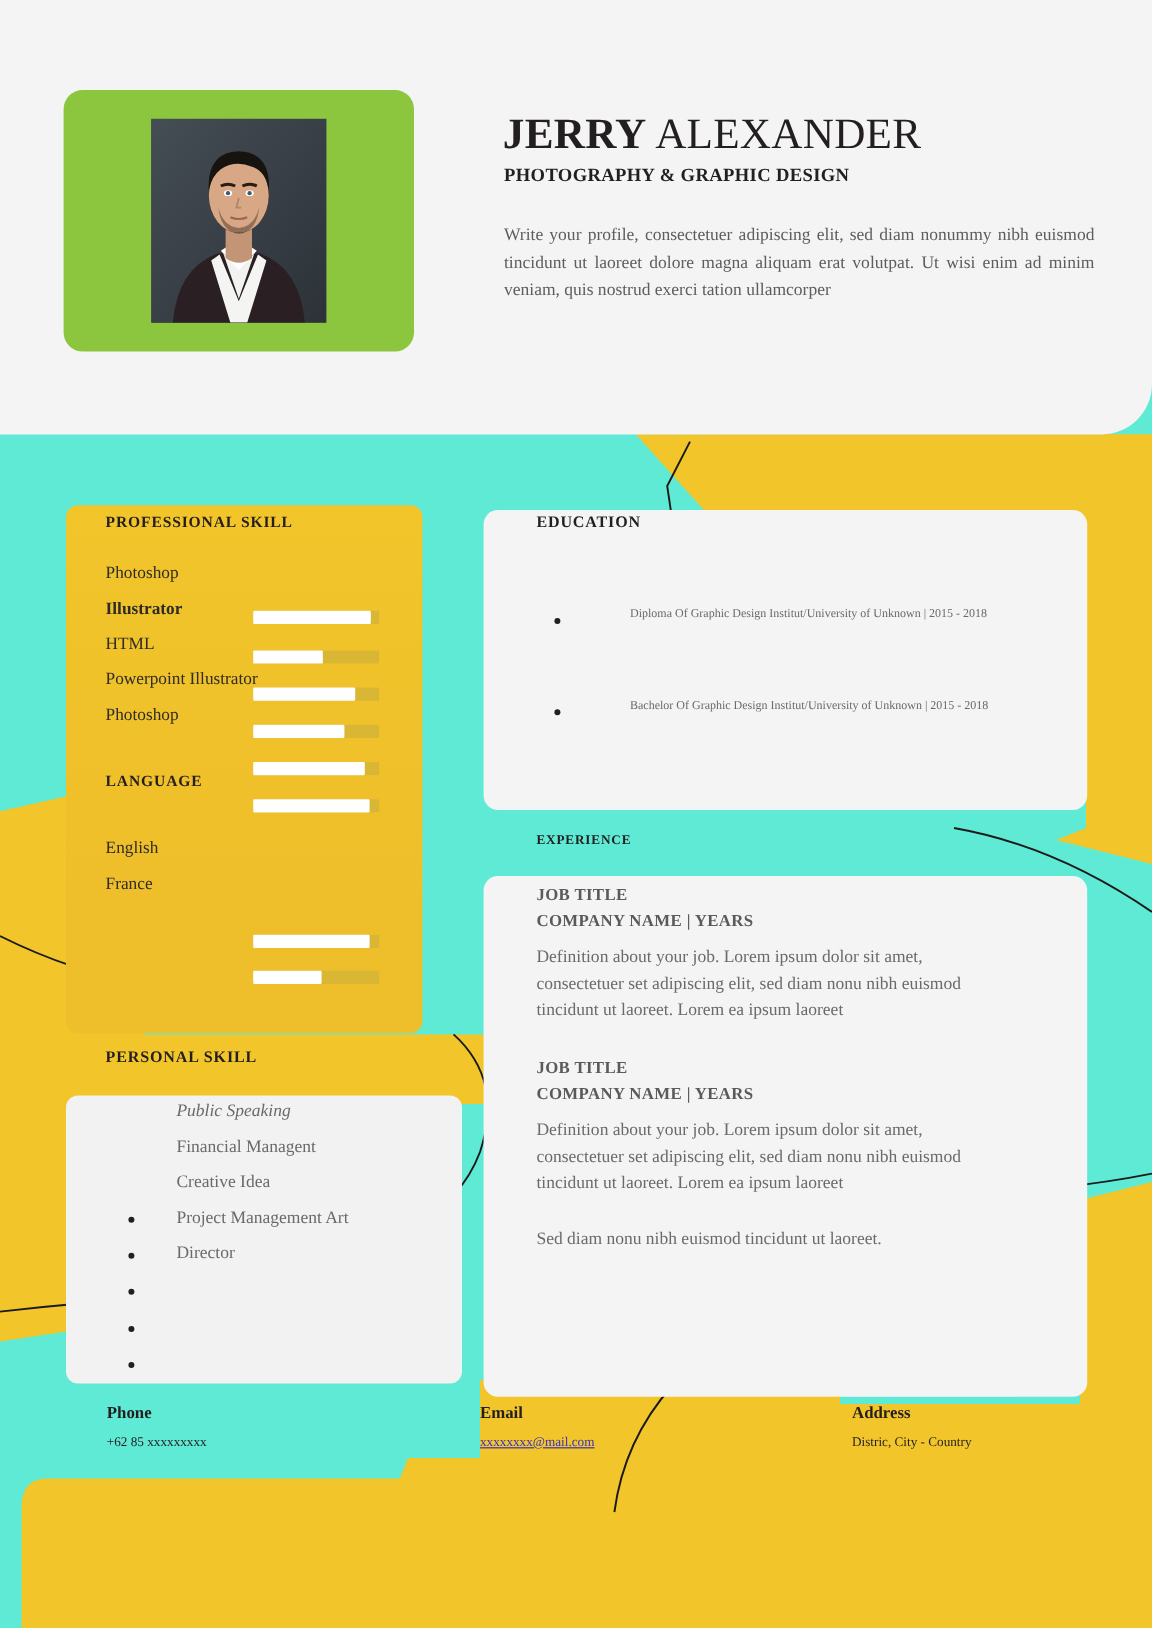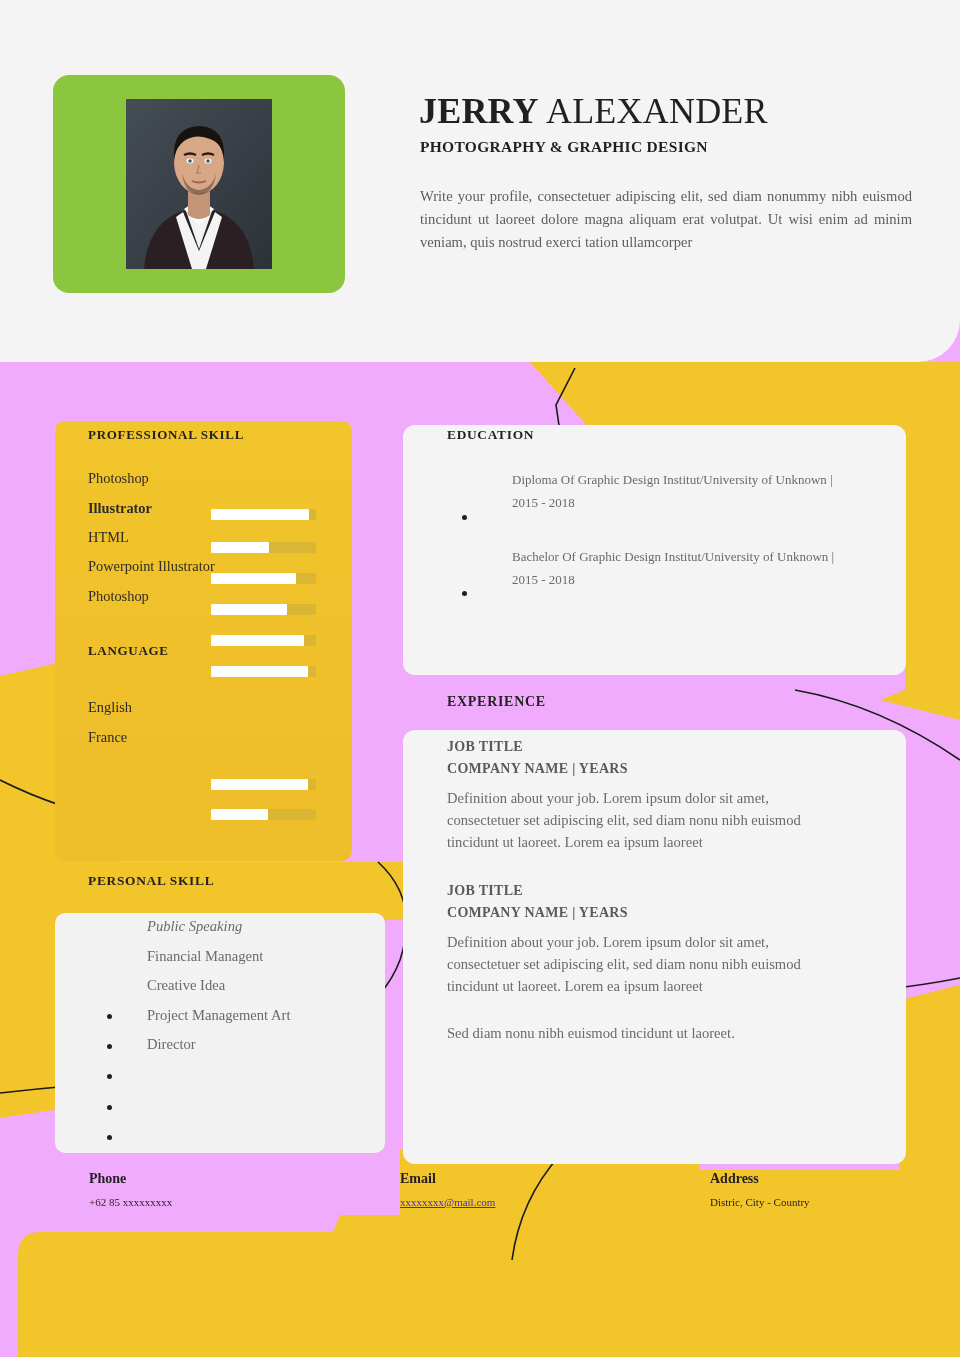--- a/index.html
+++ b/index.html
@@ -4,21 +4,21 @@
 <style>
   html, body {
     margin: 0; padding: 0;
     background: #ffffff;
   }
   #page {
     position: relative;
     width: 960px;
     height: 1357px;
     overflow: hidden;
-    background: #f0abfc;
+    background: #5eead4;
     font-family: "Liberation Serif", serif;
   }
 
   
   .bg { position: absolute; inset: 0; overflow: hidden; }
   .bg svg { position: absolute; top: 0; left: 0; }
 
   
   .header-card {
     position: absolute;
@@ -151,32 +151,33 @@
     position: absolute;
     left: 447px; top: 427px;
     font-size: 13.4px;
     font-weight: bold;
     letter-spacing: .7px;
     color: #231f20;
     white-space: nowrap;
   }
   .edu-entry {
     position: absolute;
-    left: 512px;
+    left: 525px;
     width: 330px;
-    font-size: 13px;
+    font-size: 10px;
     line-height: 23px;
     color: #6a6a6a;
+    margin-top: 32px;
   }
 
   
   .exp-title {
     position: absolute;
     left: 447px; top: 694px;
-    font-size: 14px;
+    font-size: 11px;
     font-weight: bold;
     letter-spacing: .7px;
     color: #231f20;
     white-space: nowrap;
     text-align: right;
   }
   .exp-card {
     position: absolute;
     left: 403px; top: 730px;
     width: 503px; height: 434px;

